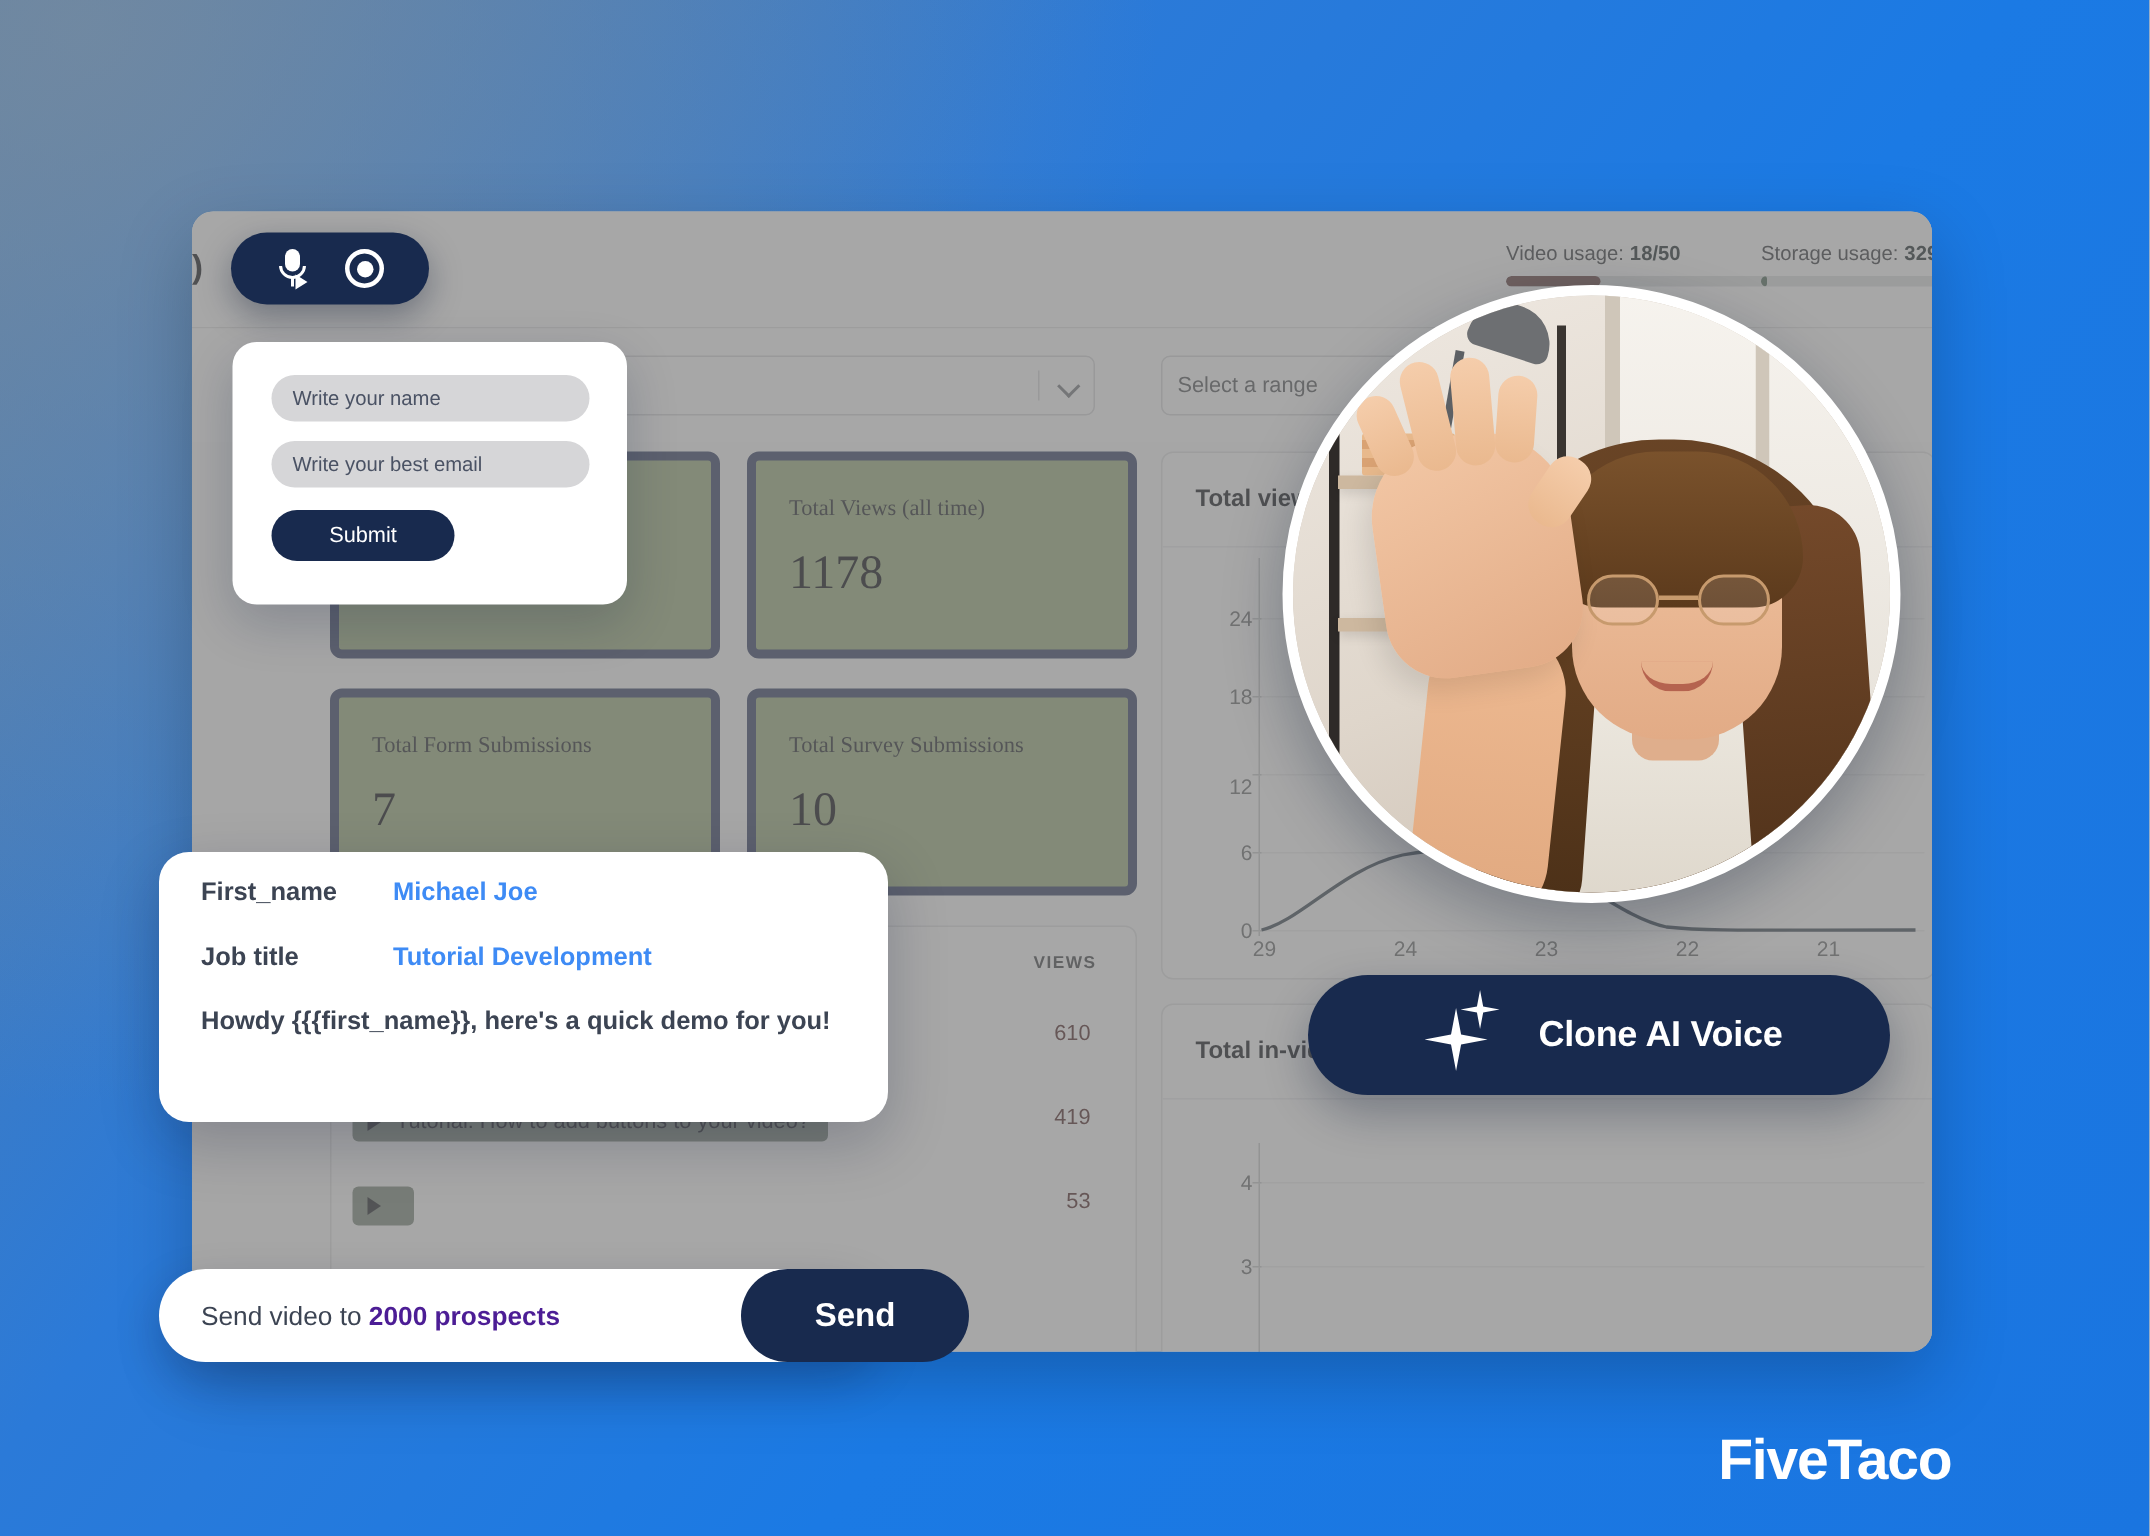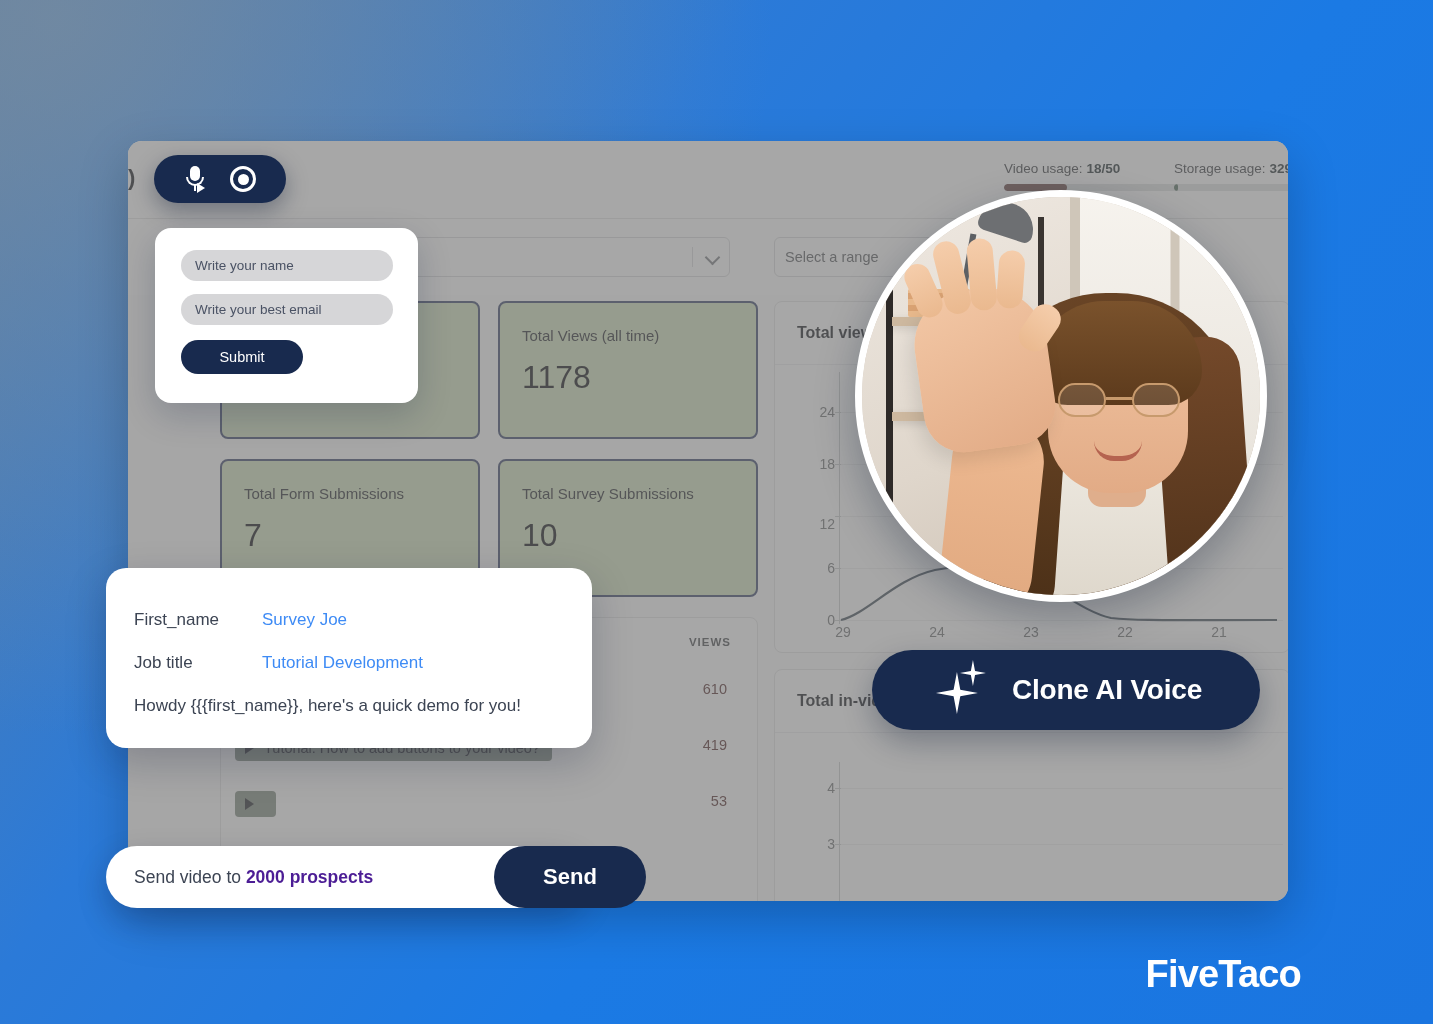--- a/index.html
+++ b/index.html
@@ -131,23 +131,24 @@
 
   
   .content {
     position: absolute;
     left: 0; top: 154px; right: 0; bottom: 0;
     background: #fafbfc;
   }
 
   .stat-card {
     position: absolute;
-    background: #bef264;
-    border: 2px solid #1d4ed8;
+    background: #84cc16;
+    border: 6px solid #1d4ed8;
     border-radius: 8px;
+    font-family: Liberation Serif, serif;
   }
   .stat-title {
     position: absolute; left: 22px; top: 24px;
     font-size: 15px; color: #2b3445; font-weight: 400;
   }
   .stat-value {
     position: absolute; left: 22px; top: 56px;
     font-size: 32px; color: #151c28; font-weight: 400;
   }
 
@@ -399,21 +400,21 @@
   #clone-btn {
     left: 872px; top: 650px;
     width: 388px; height: 80px;
     background: #182a4e;
     border-radius: 40px;
     display: flex; align-items: center; justify-content: center;
     gap: 22px;
     box-shadow: 0 12px 30px rgba(10,22,50,0.30);
     cursor: pointer;
   }
-  #clone-btn .label { color: #fff; font-size: 28px; font-weight: 700; letter-spacing: -0.2px; }
+  #clone-btn .label { color: #fff; font-size: 24px; font-weight: 700; letter-spacing: -0.2px; }
   .sparkle-group { position: relative; width: 60px; height: 60px; }
   .spark {
     position: absolute;
     background: #fff;
   }
   .spark.big {
     left: 6px; top: 12px; width: 42px; height: 42px;
     clip-path: polygon(50% 0%, 58% 42%, 100% 50%, 58% 58%, 50% 100%, 42% 58%, 0% 50%, 42% 42%);
   }
   .spark.small {
@@ -421,21 +422,22 @@
     clip-path: polygon(50% 0%, 58% 42%, 100% 50%, 58% 58%, 50% 100%, 42% 58%, 0% 50%, 42% 42%);
   }
 
   
   #contact-card {
     left: 106px; top: 568px;
     width: 486px; height: 180px;
     background: #fff;
     border-radius: 20px;
     box-shadow: 0 14px 40px rgba(8,20,48,0.22);
-    padding: 42px 28px;
+    padding: 17px 28px;
+    font-weight: bold;
   }
   .kv { display: flex; align-items: baseline; margin-bottom: 23px; }
   .kv .k {
     width: 128px;
     font-size: 17px; color: #3c4453;
   }
   .kv .v {
     font-size: 17px; color: #3e8bf5;
   }
   #contact-note {
@@ -691,21 +693,21 @@
     <span class="sparkle-group">
       <span class="spark big"></span>
       <span class="spark small"></span>
     </span>
     <span class="label">Clone AI Voice</span>
   </div>
 
   <div class="overlay" id="contact-card">
     <div class="kv">
       <span class="k">First_name</span>
-      <span class="v">Survey Joe</span>
+      <span class="v">Michael Joe</span>
     </div>
     <div class="kv">
       <span class="k">Job title</span>
       <span class="v">Tutorial Development</span>
     </div>
     <div id="contact-note">Howdy {{{first_name}}, here's a quick demo for you!</div>
   </div>
 
   <div class="overlay" id="send-bar">
     <span class="txt"><span>Send video to </span><b>2000 prospects</b></span>

